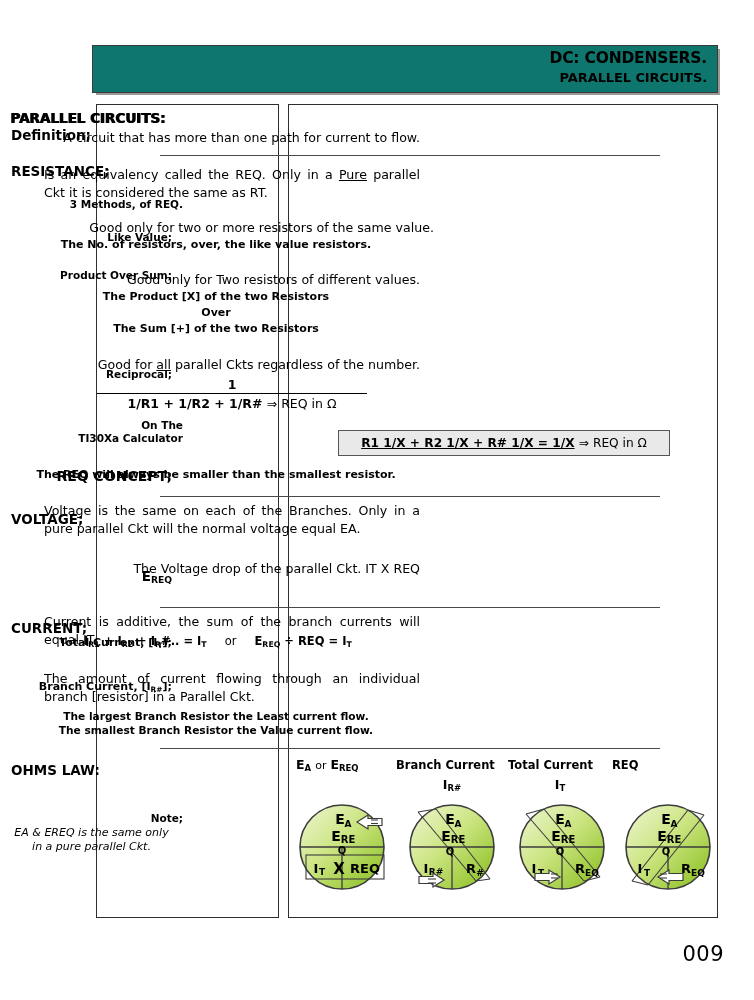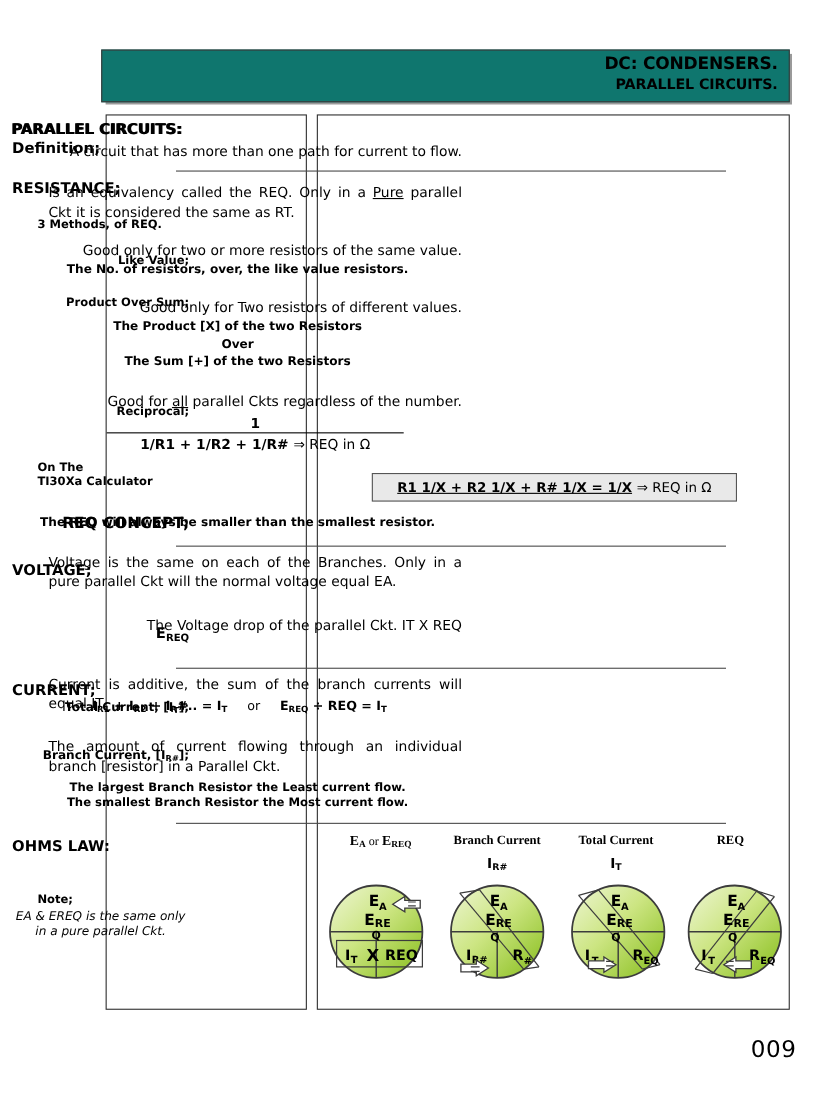--- a/index.html
+++ b/index.html
@@ -39,21 +39,21 @@
   
   .sep{
     position:absolute;left:160px;width:500px;height:0;
     border-top:1.1px solid #4a4a4a;
   }
 
   
   .l{position:absolute;left:0;width:183px;box-sizing:border-box;}
   .l-head{font-weight:bold;font-size:13.5px;padding-left:11px;}
   .l-sub{font-weight:bold;font-size:10.5px;text-align:right;padding-right:11px;}
-  .l-center{font-weight:bold;font-size:10.5px;text-align:left;padding-left:34px;}
+  .l-center{font-weight:bold;font-size:10.5px;text-align:right;padding-left:34px;}
   .l-note-i{font-style:italic;font-size:11px;text-align:center;line-height:1.35;}
 
   
   .r{position:absolute;box-sizing:border-box;}
   .r-head{left:10px;font-weight:bold;font-size:13.5px;}
   .r-body{
     left:44px;width:376px;font-size:12.6px;line-height:1.45;
     text-align:justify;
   }
   .r-body.nj{text-align:right;}
@@ -72,21 +72,21 @@
 
   
   .calcbox{
     position:absolute;left:338px;top:430px;width:332px;height:26px;
     border:1.4px solid #555;background:#e9e9e9;box-sizing:border-box;
     display:flex;align-items:center;justify-content:center;
     font-weight:bold;font-size:12.2px;
   }
   .calcbox .und{text-decoration:underline;}
   .calcbox .light{font-weight:normal;}
-  .wl{position:absolute;text-align:center;font-weight:bold;font-size:11.5px;font-family:Liberation Serif, serif;}
+  .wl{position:absolute;text-align:left;font-weight:bold;font-size:11.5px;}
   .wl .big{font-size:12.5px;}
   .wl2{position:absolute;text-align:center;font-weight:bold;font-size:12.5px;}
 
   .wheel{position:absolute;width:86px;height:86px;}
   .wheel svg{display:block;}
 
   
   .pagenum{
     position:absolute;right:30px;top:942px;
     font-size:21px;letter-spacing:0.5px;
@@ -136,21 +136,21 @@
   <div class="l l-head" style="top:762px;">OHMS LAW:</div>
   <div class="l l-center" style="top:812px;">Note;</div>
   <div class="l l-note-i" style="top:826px;">EA &amp; EREQ is the same only</div>
   <div class="l l-note-i" style="top:840px;">in a pure parallel Ckt.</div>
 
   <div class="r r-head" style="top:110px;">PARALLEL CIRCUITS:</div>
   <div class="r r-body nj" style="top:129px;">A circuit that has more than one path for current to flow.</div>
 
   <div class="r r-body" style="top:166px;"><span>Is an equivalency called the REQ.  Only in a </span><span class="u">Pure</span><span> parallel Ckt it is considered the same as RT.</span></div>
 
-  <div class="r r-body nj" style="top:219px;">Good only for two or more resistors of the same value.</div>
+  <div class="r r-body nj" style="top:219px;margin-left:14px;">Good only for two or more resistors of the same value.</div>
   <div class="r r-bold-c" style="top:238px;">The No. of resistors, over, the like value resistors.</div>
 
   <div class="r r-body nj" style="top:271px;">Good only for Two resistors of different values.</div>
   <div class="r r-bold-c" style="top:290px;">The Product [X] of the two Resistors</div>
   <div class="r r-bold-c" style="top:306px;">Over</div>
   <div class="r r-bold-c" style="top:322px;">The Sum [+] of the two Resistors</div>
 
   <div class="r r-body nj" style="top:356px;"><span>Good for </span><span class="u">all</span><span> parallel Ckts regardless of the number.</span></div>
 
   <div class="frac" style="top:377px;">
@@ -172,21 +172,21 @@
     <span>Current is additive, the sum of the branch currents will equal IT.</span>
   </div>
   <div class="r" style="top:634px;left:44px;width:376px;font-size:11.5px;font-weight:bold;">
     <span style="margin-left:40px;">I<sub>R1</sub> + I<sub>R2</sub> + I<sub>R</sub>#.. = I<sub>T</sub></span>
     <span style="font-weight:normal;margin-left:14px;">or</span>
     <span style="margin-left:14px;">E<sub>REQ</sub> ÷ REQ = I<sub>T</sub></span>
   </div>
 
   <div class="r r-body" style="top:670px;">The amount of current flowing through an individual branch [resistor] in a Parallel Ckt.</div>
   <div class="r r-bold-c2" style="top:710px;">The largest Branch Resistor the Least current flow.</div>
-  <div class="r r-bold-c2" style="top:724px;">The smallest Branch Resistor the Most current flow.</div>
+  <div class="r r-bold-c2" style="top:724px;">The smallest Branch Resistor the Value current flow.</div>
 
   <div class="wl" style="left:296px;top:757px;width:100px;">
     <span class="big">E<sub>A</sub></span> <span style="font-weight:normal;font-size:11px;">or</span> <span class="big">E<sub>REQ</sub></span>
   </div>
   <div class="wl" style="left:396px;top:758px;width:112px;">Branch Current</div>
   <div class="wl2" style="left:396px;top:777px;width:112px;">I<sub>R#</sub></div>
 
   <div class="wl" style="left:508px;top:758px;width:104px;">Total Current</div>
   <div class="wl2" style="left:508px;top:777px;width:104px;">I<sub>T</sub></div>
 

